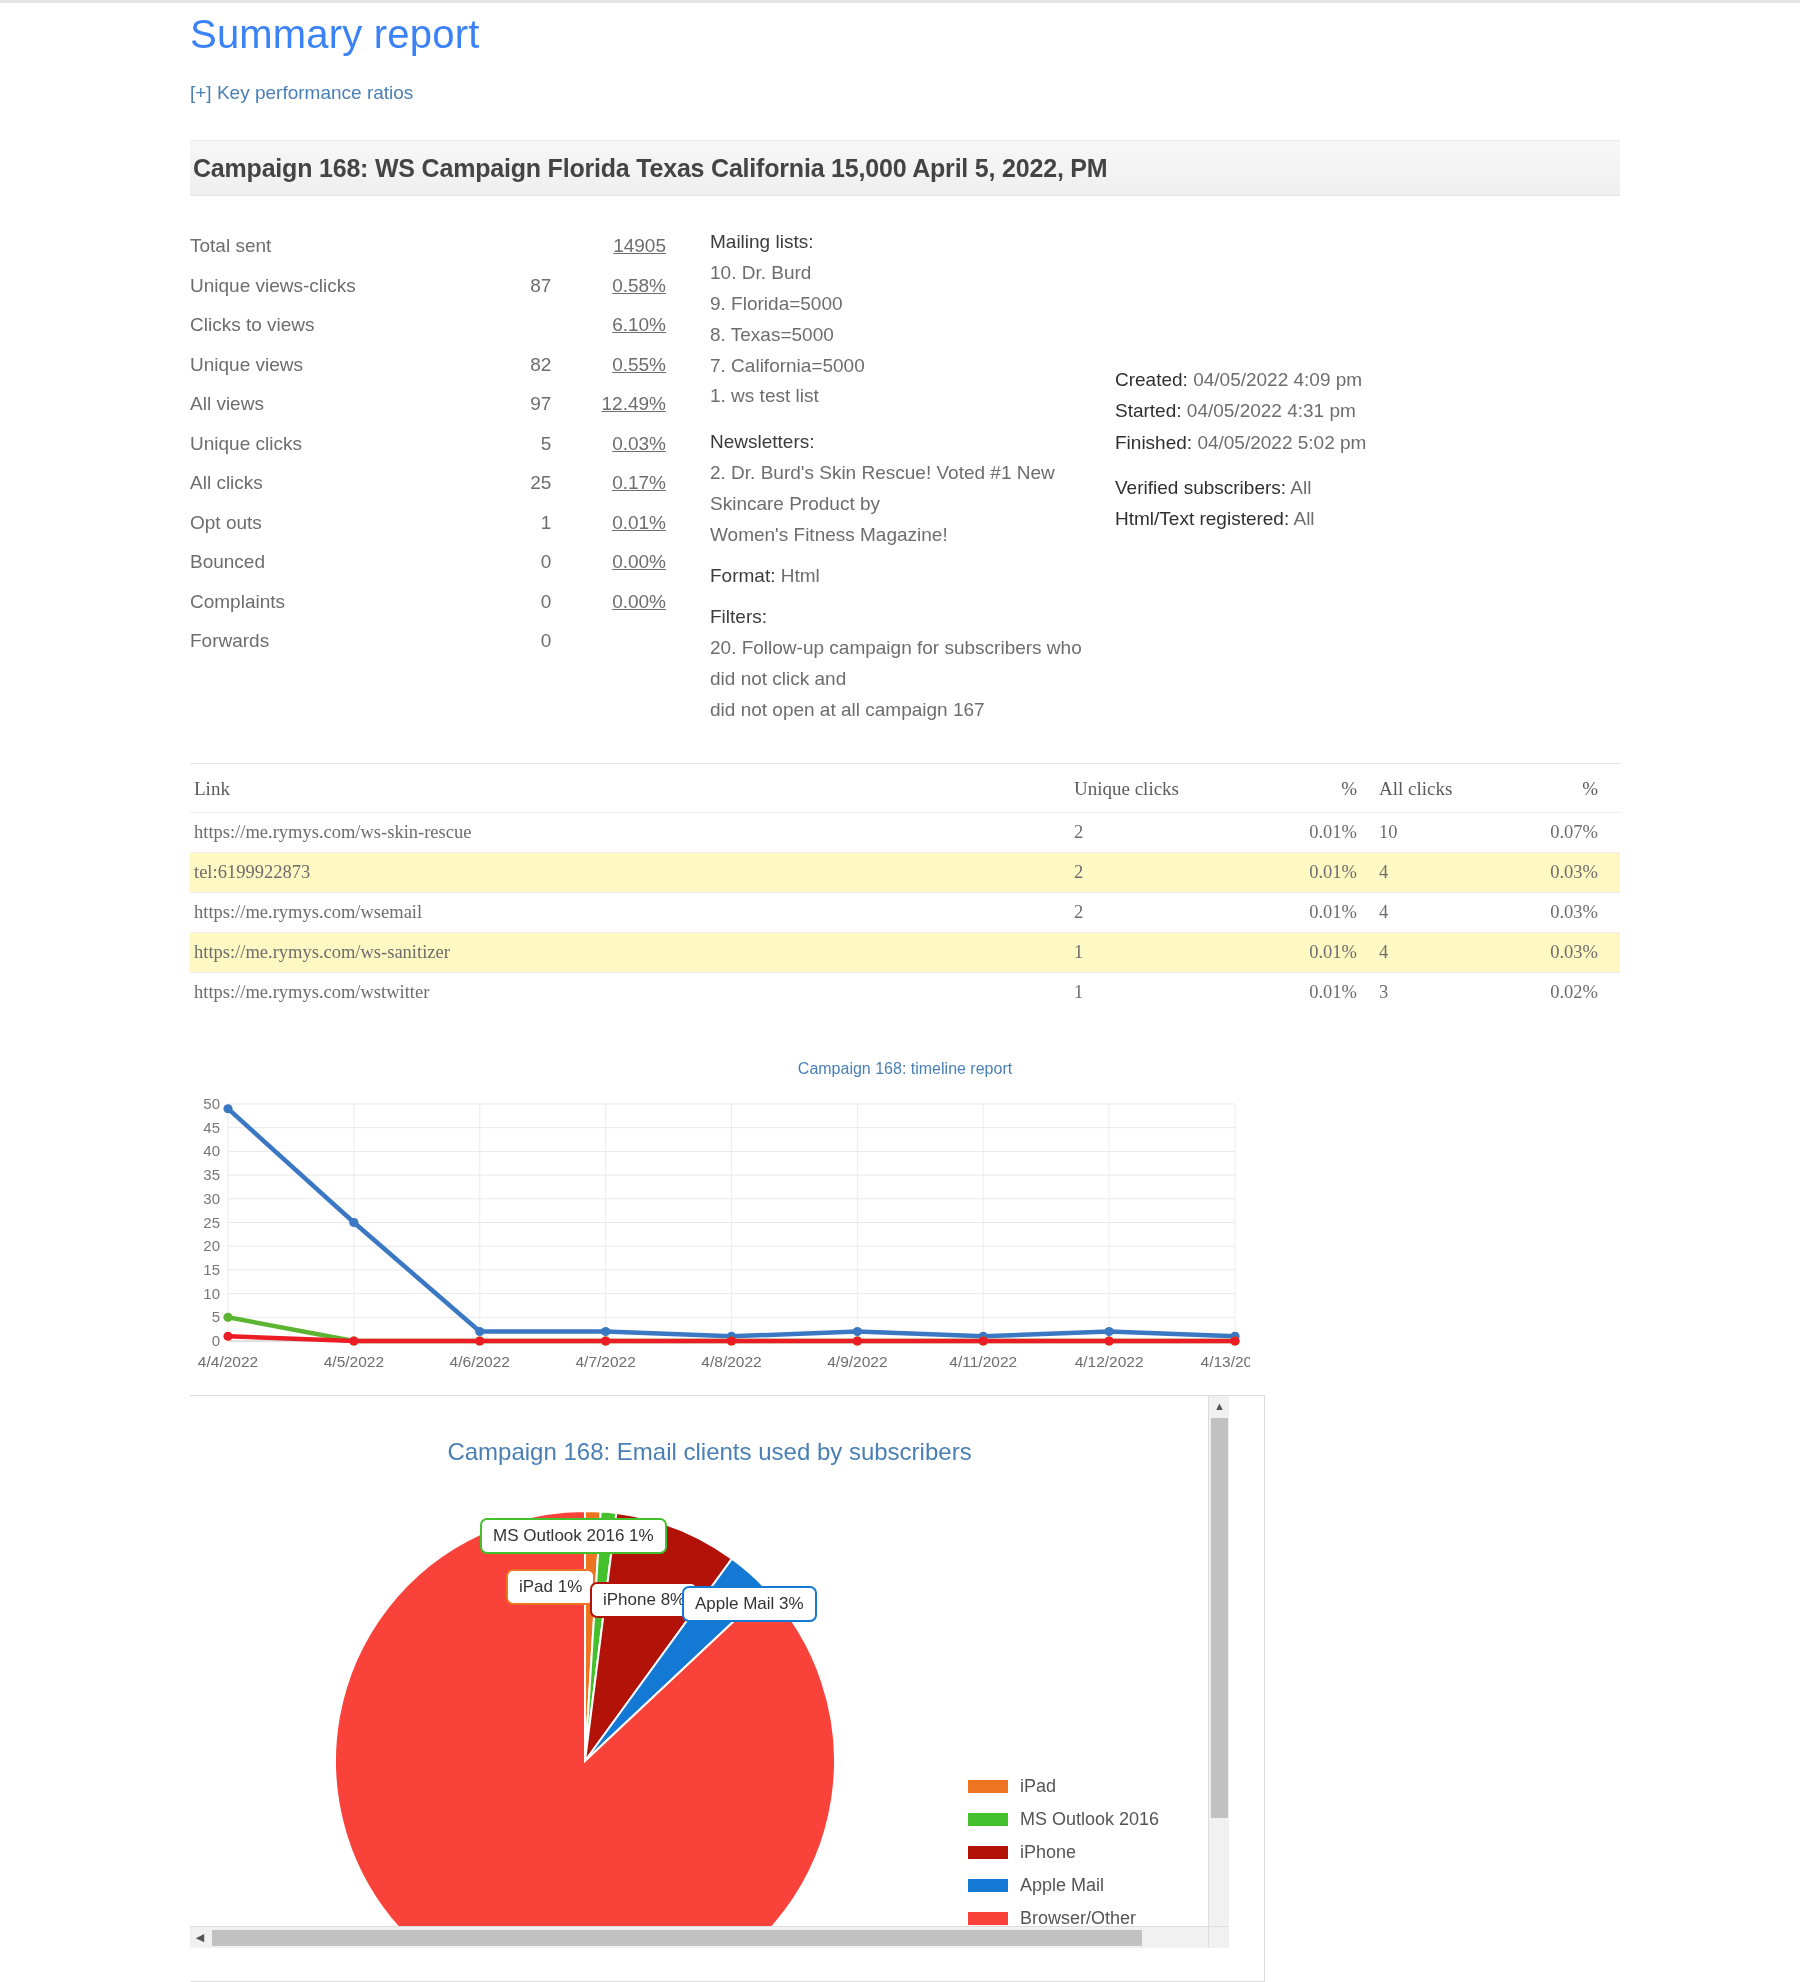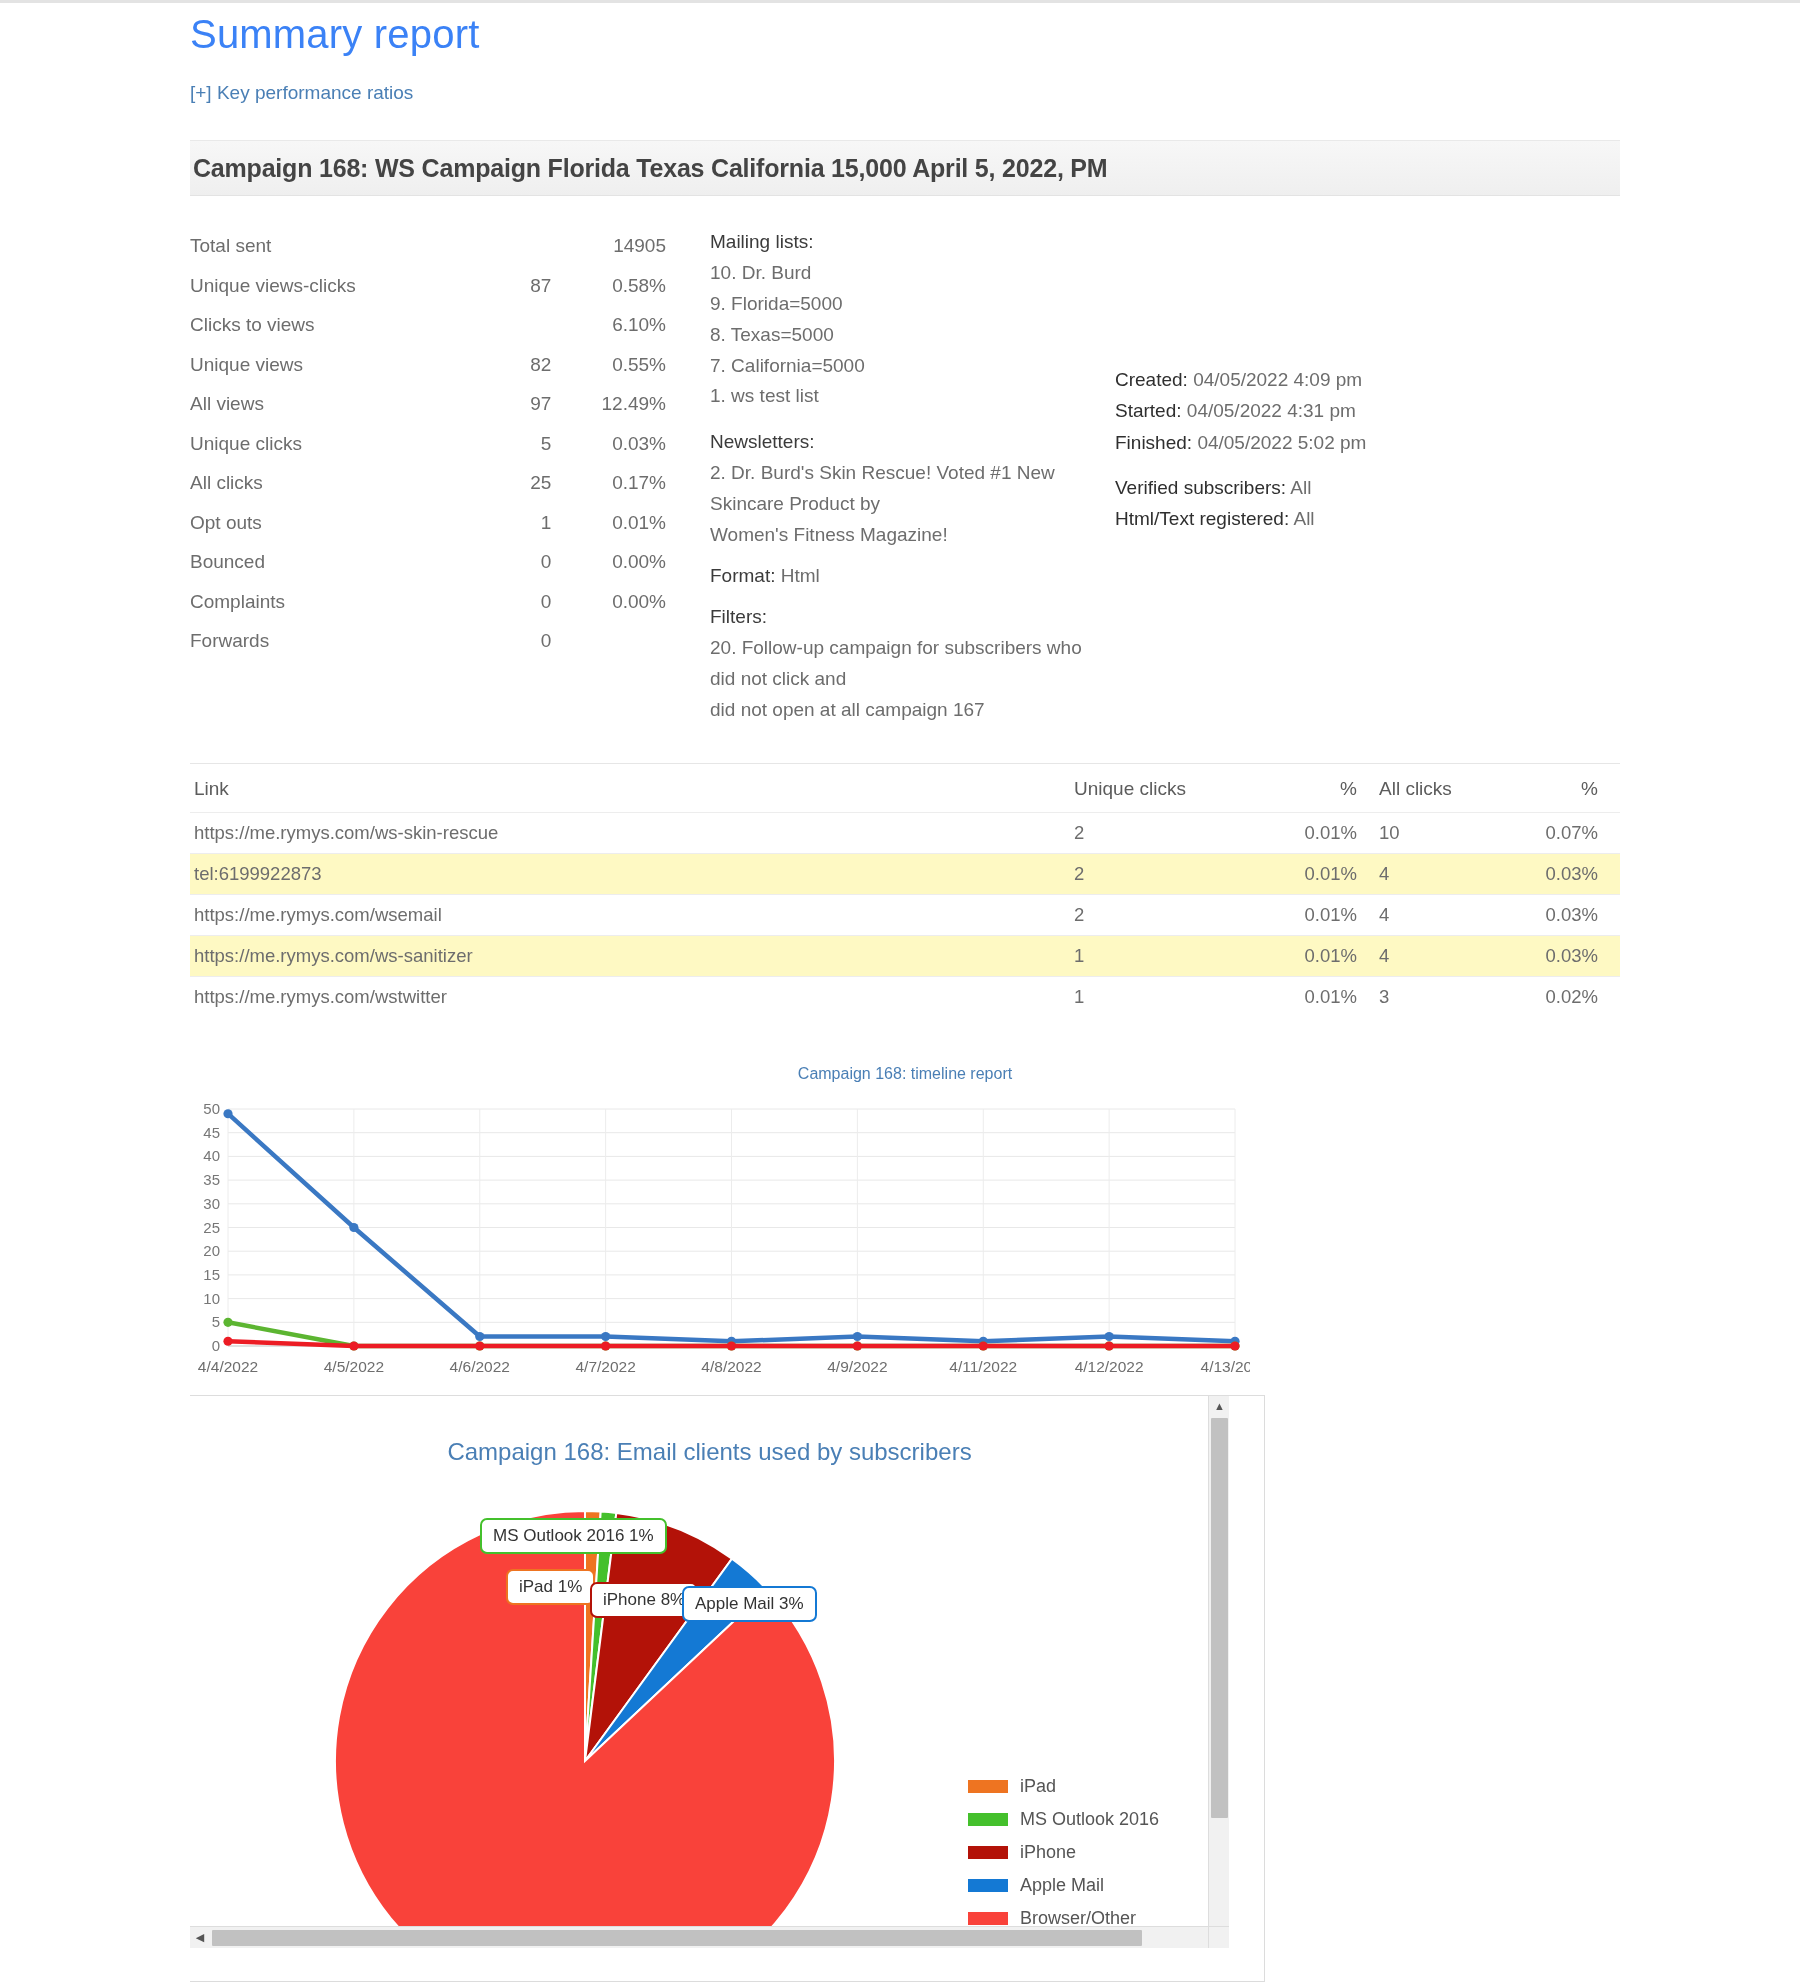--- a/index.html
+++ b/index.html
@@ -39,38 +39,38 @@
     margin: 0; font-size: 25px; font-weight: bold; color: #444; letter-spacing: -0.2px;
   }
 
   
   .summary { display: flex; margin-top: 30px; }
   .stats { width: 500px; flex: none; }
   .stats table { border-collapse: collapse; width: 100%; font-size: 19px; }
   .stats td { padding: 6px 0; color: #6d6d6d; vertical-align: top; line-height: 1.45; }
   .stats td.label { width: 250px; }
   .stats td.num { width: 110px; text-align: right; padding-right: 6px; }
-  .stats td.pct { width: 130px; text-align: right; padding-right: 24px; }
+  .stats td.pct { width: 130px; text-align: right; padding-right: 24px; text-decoration: underline; }
 
   .meta { flex: 1; font-size: 19px; padding-left: 20px; position: relative; }
   .meta .blk { margin-bottom: 14px; }
   .meta .hd { color: #3b3b3b; line-height: 1.7; }
   .meta .ln { color: #6d6d6d; line-height: 1.62; }
   .meta .inline-hd { color: #3b3b3b; }
   .meta .inline-val { color: #6d6d6d; }
 
   .dates { position: absolute; left: 425px; top: 138px; width: 420px; font-size: 19px;}
   .dates .row { line-height: 1.65; }
   .dates .k { color: #2f2f2f; }
   .dates .v { color: #6d6d6d; }
   .dates .gap { height: 14px; }
 
   
   .links { margin-top: 24px; width: 1430px; font-size: 18.5px; border-top:1px solid #e6e6e6;}
-  .links table { border-collapse: collapse; width: 100%; }
+  .links table { border-collapse: collapse; width: 100%; font-family: Liberation Serif, serif; }
   .links th {
     font-weight: 400; color: #5c5c5c; text-align: left;
     padding: 14px 0 12px 4px; font-size: 19px;
   }
   .links td { padding: 9px 0 9px 4px; color: #6d6d6d; border-top: 1px solid #ededed;}
   .links tr.alt td { background: #fef9c3; }
   .links .c-link { width: 880px; }
   .links .c-uc { width: 200px; }
   .links .c-p1 { width: 105px; text-align: right; padding-right: 18px;}
   .links .c-ac { width: 140px; }

